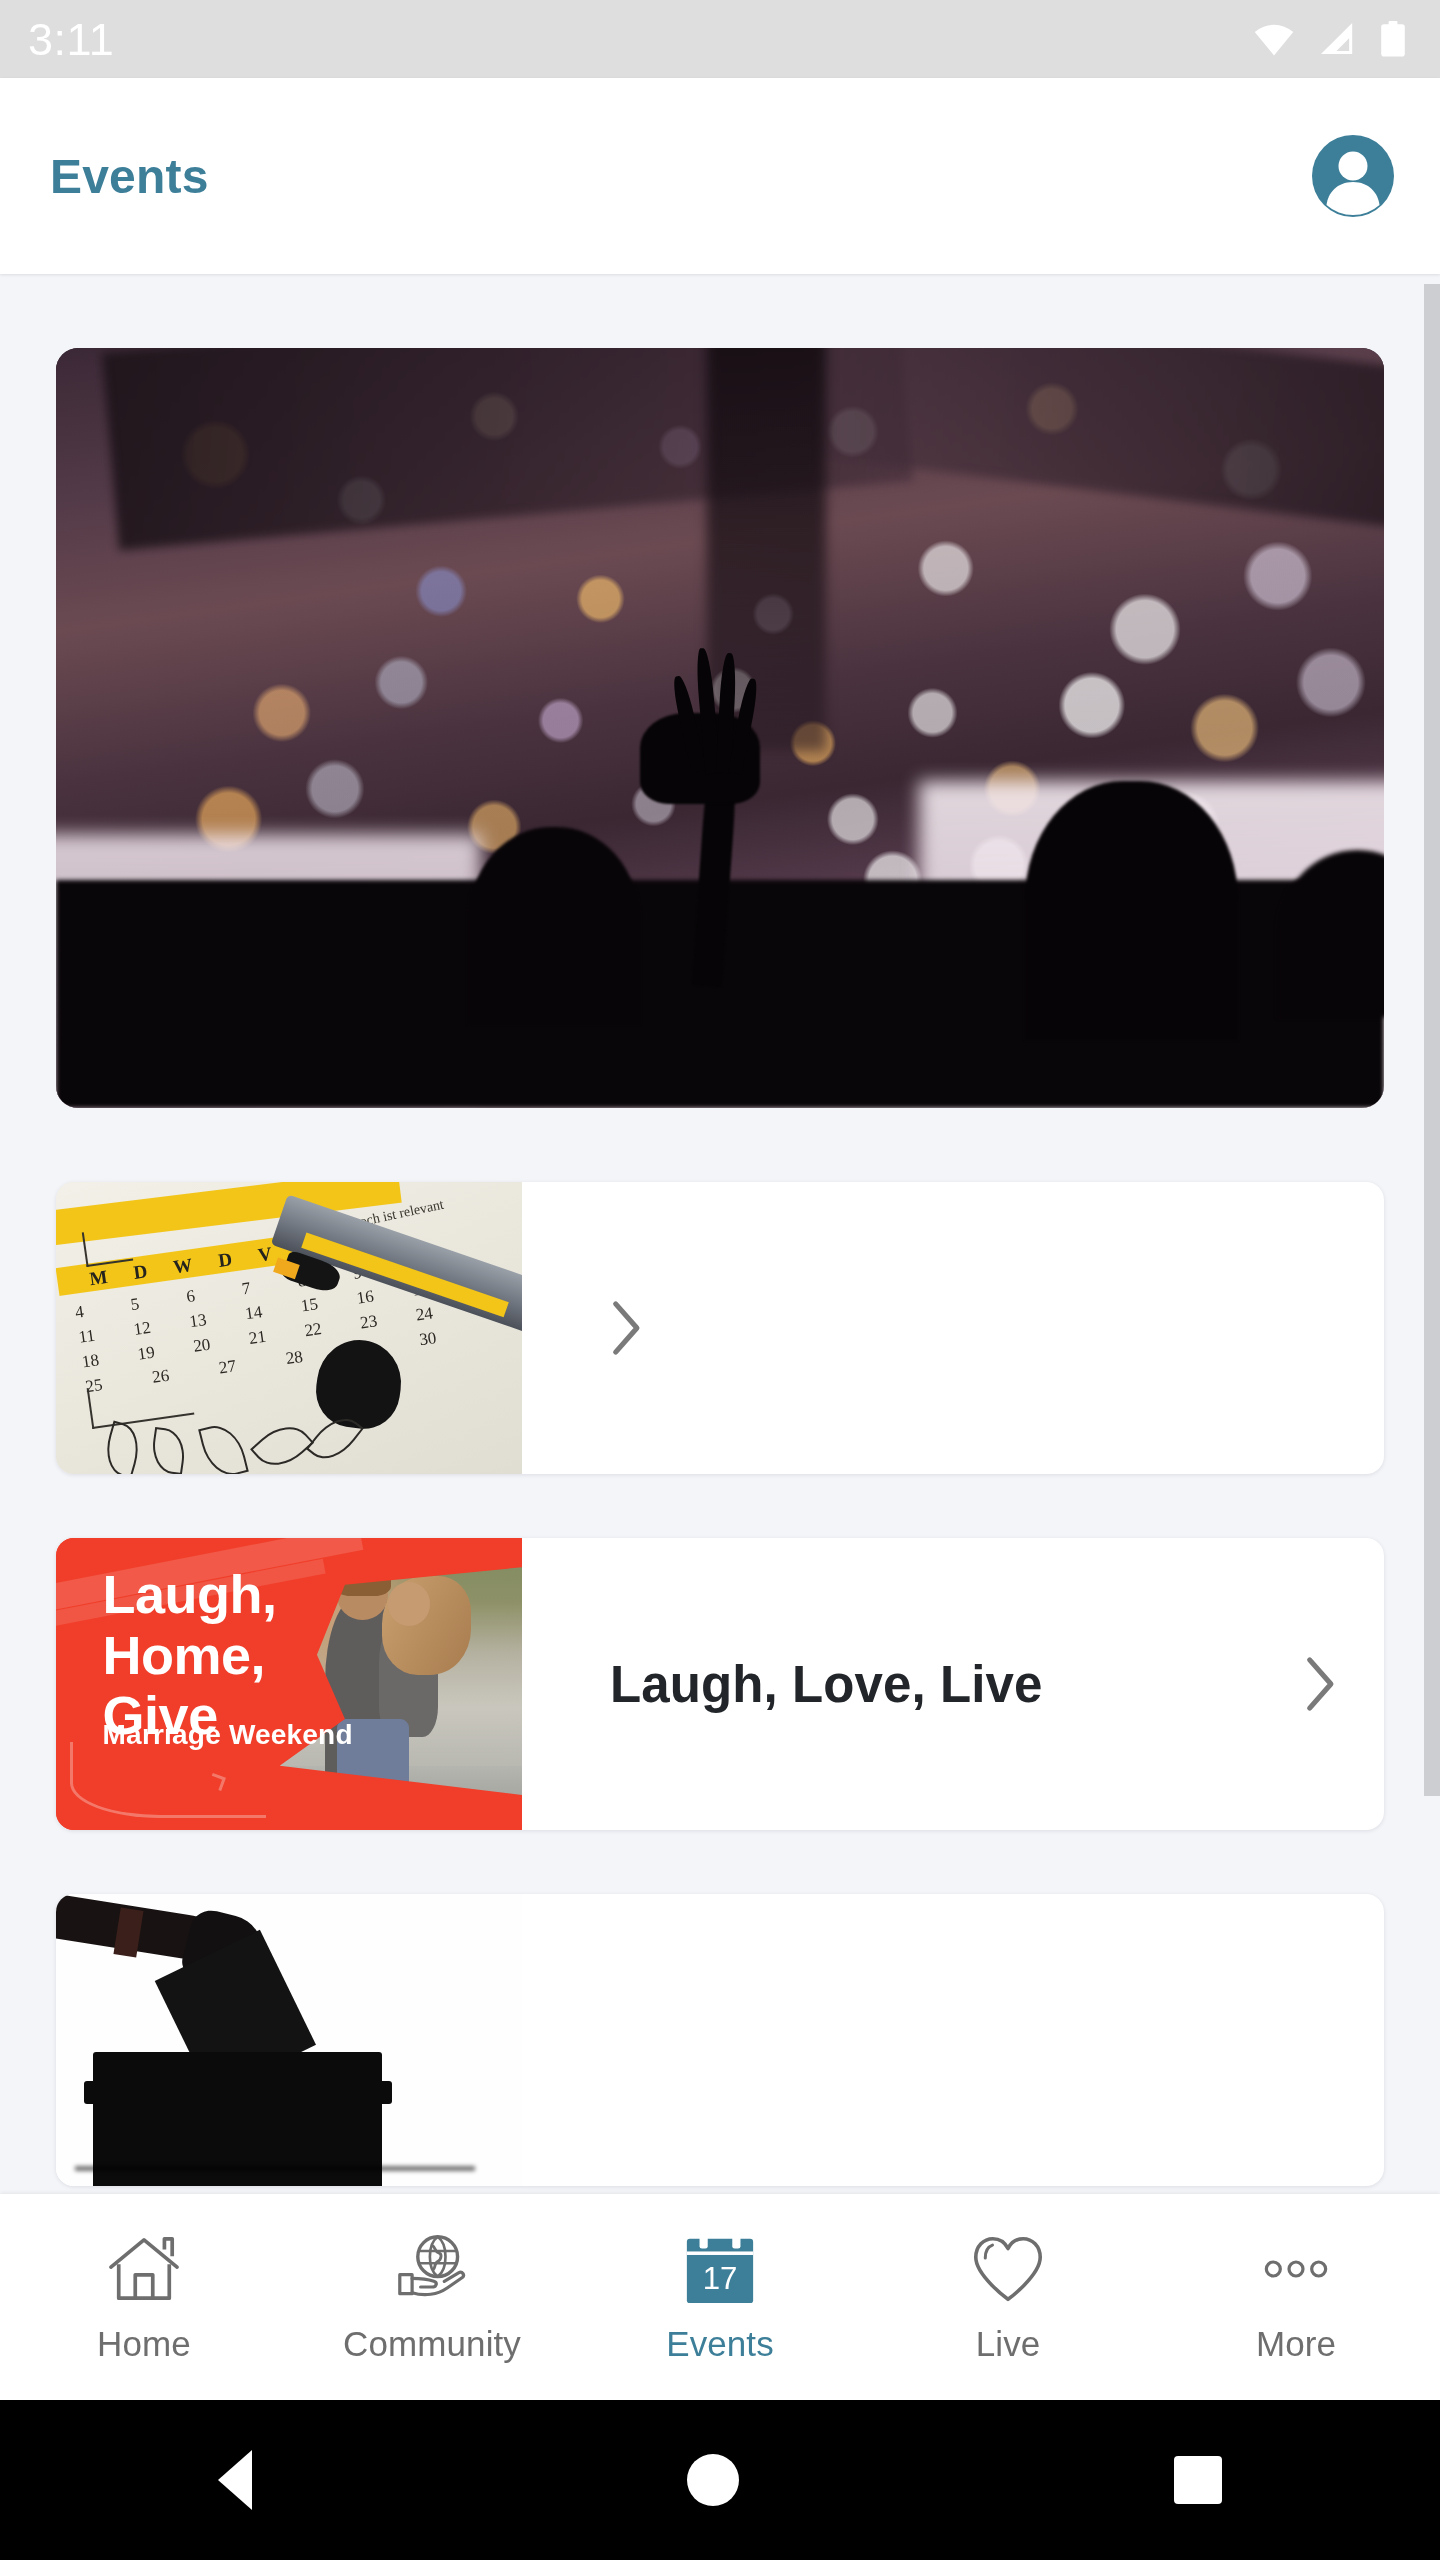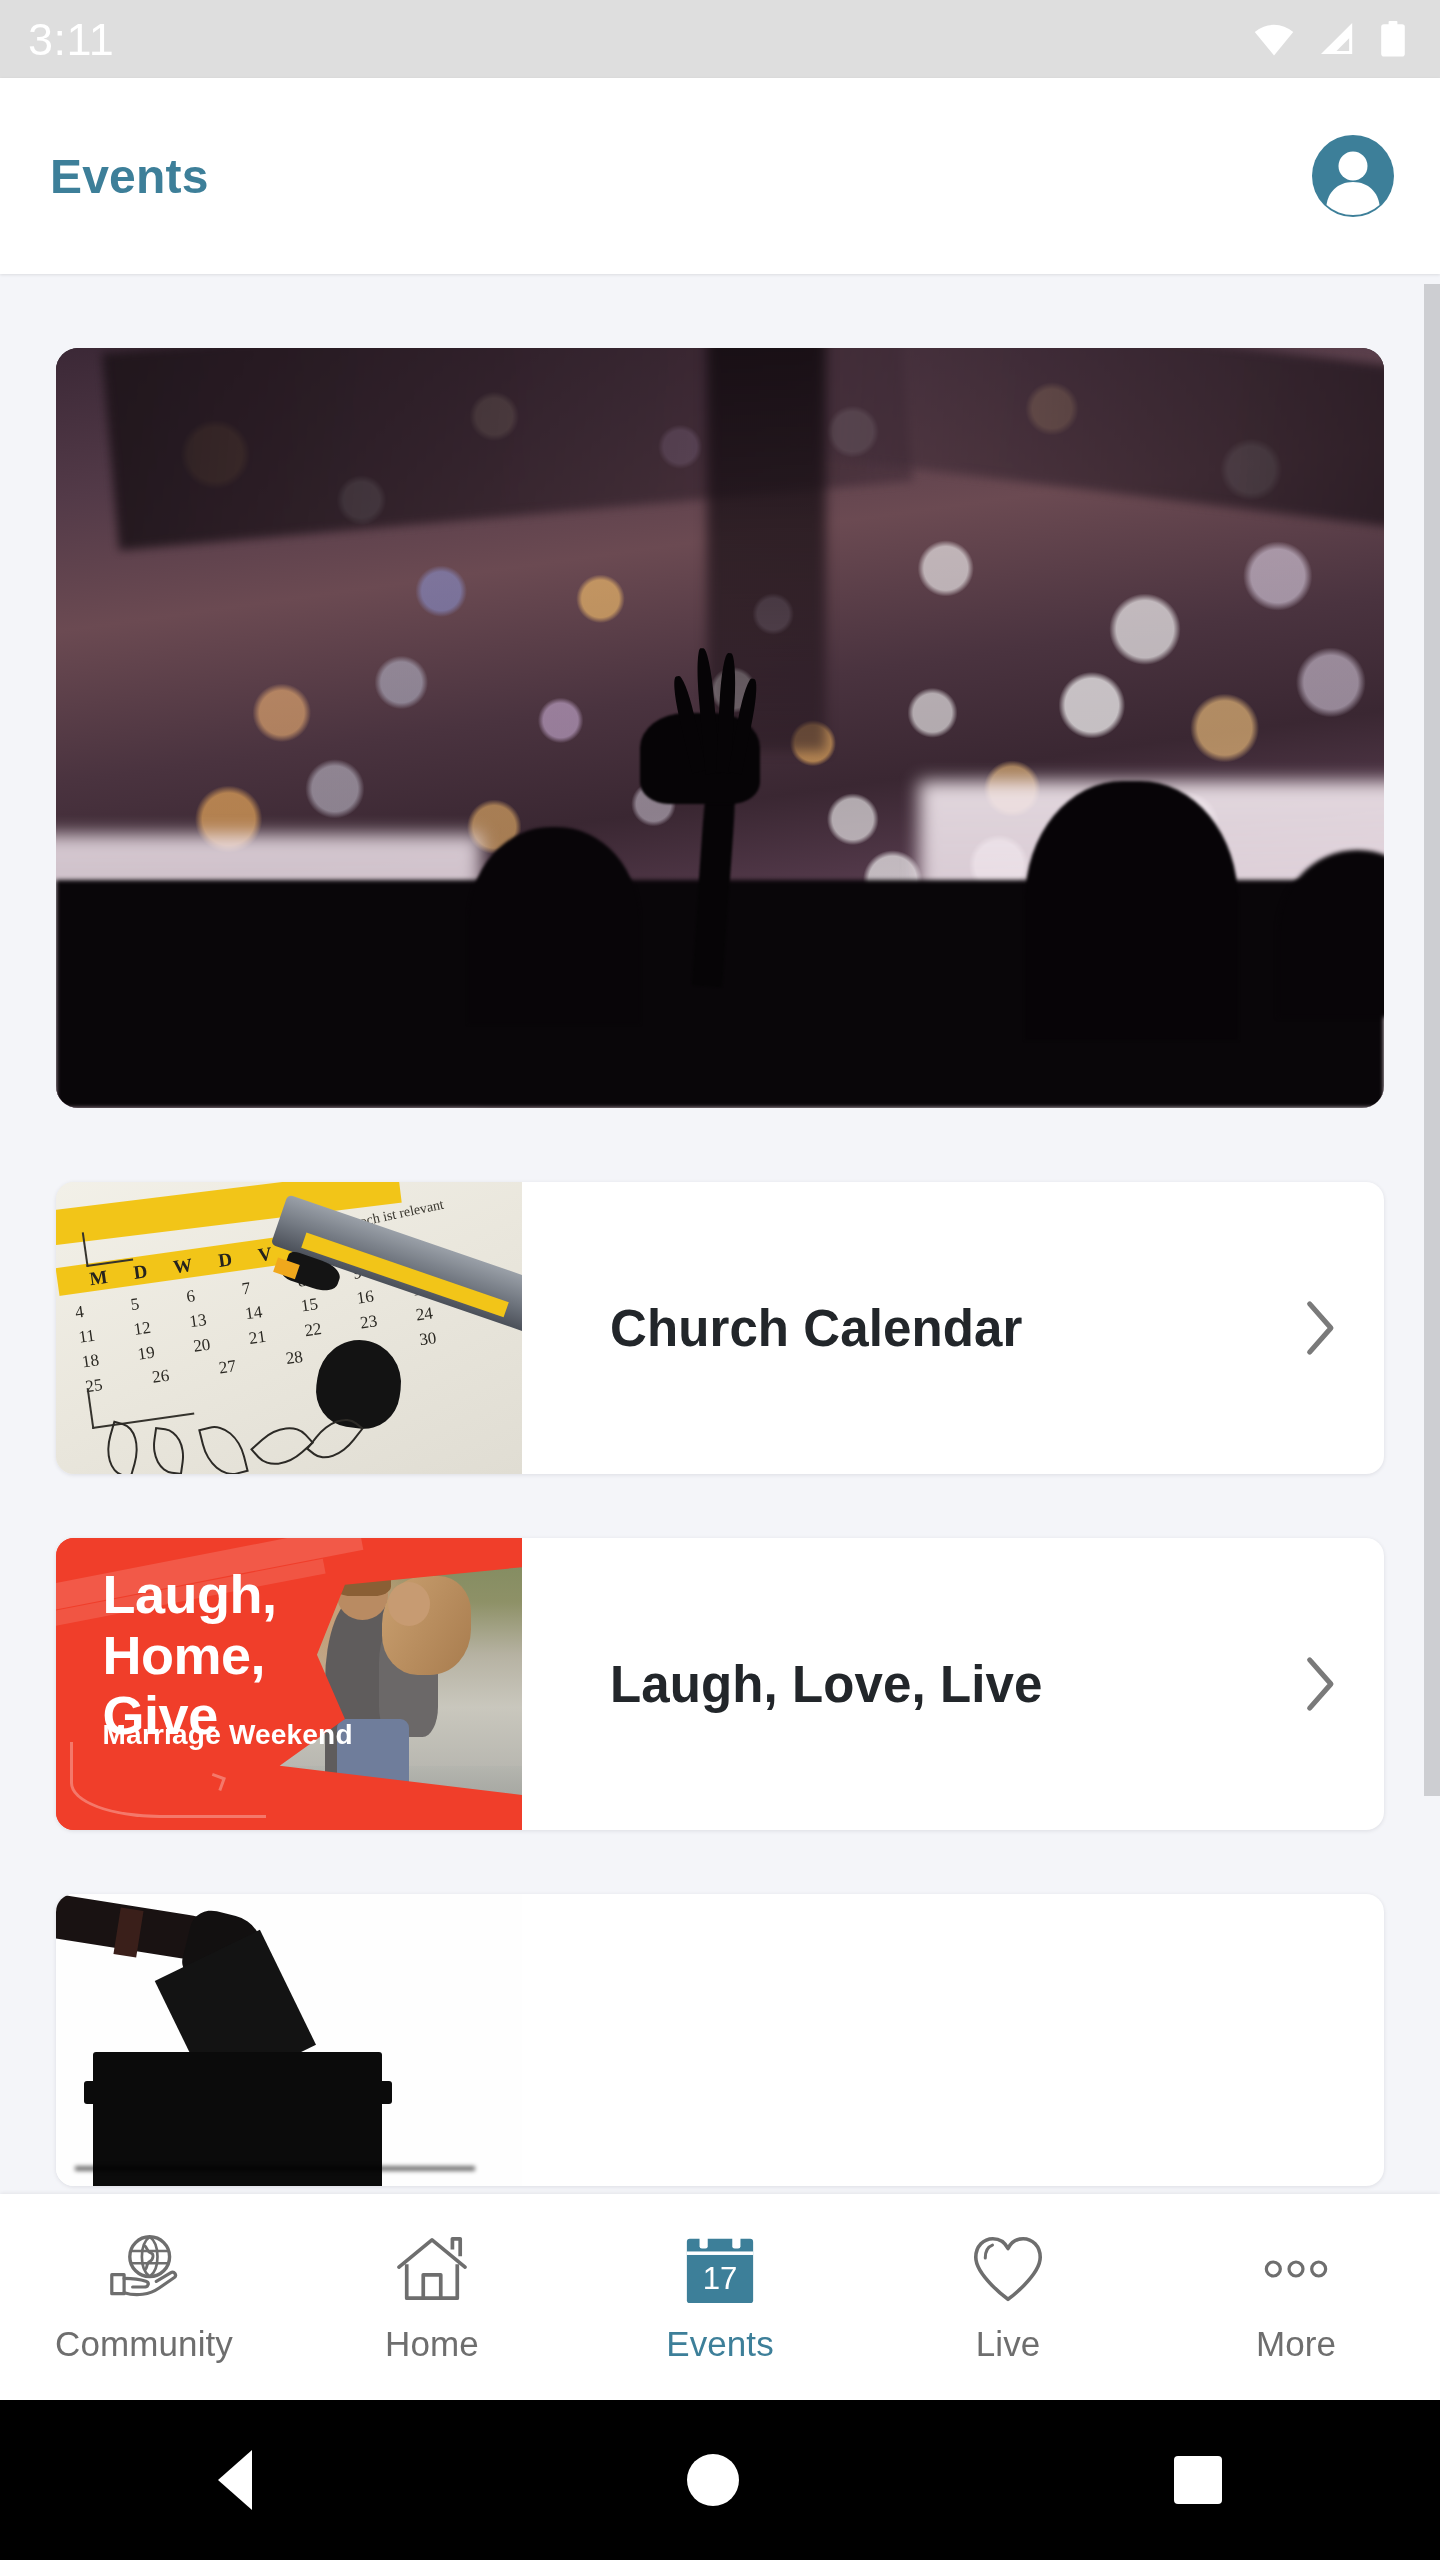--- a/index.html
+++ b/index.html
@@ -507,21 +507,20 @@
       <div class="cap"></div>
       <div class="leafwrap">
         <div class="leaf" style="left:4%;bottom:4%;width:10%;height:46%;transform:rotate(16deg)"></div>
         <div class="leaf" style="left:18%;bottom:6%;width:10%;height:40%;transform:rotate(8deg)"></div>
         <div class="leaf" style="left:34%;bottom:2%;width:12%;height:48%;transform:rotate(-14deg)"></div>
         <div class="leaf" style="left:50%;bottom:14%;width:16%;height:34%;transform:rotate(-42deg)"></div>
         <div class="leaf" style="left:66%;bottom:22%;width:16%;height:30%;transform:rotate(-52deg)"></div>
       </div>
     </div>
     <div class="card-body">
-      <div class="card-title">Church Calendar</div>
       <svg class="chev" viewBox="0 0 24 40" fill="none">
         <path d="M4 3 L19 20 L4 37" stroke="#7a7a7a" stroke-width="3.6" stroke-linecap="round" stroke-linejoin="round"></path>
       </svg>
     </div>
   </div>
 
   <div class="card" style="top:1264px">
     <div class="card-thumb t2">
       <div class="photo">
         <div class="ph-water"></div>
@@ -568,45 +567,45 @@
 
   <div class="scrollbar-track">
     <div class="scrollbar-thumb"></div>
   </div>
 </div>
 
 <div class="bottomnav">
 
   <div class="navitem">
     <div class="navicon">
+      <svg width="74" height="70" viewBox="0 0 38 36" fill="none">
+        <path d="M2 17 L19 3 L36 17" stroke="#6e6e6e" stroke-width="1.9" stroke-linecap="round" stroke-linejoin="round"></path>
+        <path d="M29.5 8 L29.5 2.5 L33.5 2.5 L33.5 11.5" stroke="#6e6e6e" stroke-width="1.9" stroke-linejoin="round"></path>
+        <path d="M6 15.5 L6 33 L32 33 L32 15.5" stroke="#6e6e6e" stroke-width="1.9" stroke-linejoin="round"></path>
+        <path d="M14.5 33 L14.5 21 L23.5 21 L23.5 33" stroke="#6e6e6e" stroke-width="1.9" stroke-linejoin="round"></path>
+      </svg>
+    </div>
+    <div class="navlabel">Home</div>
+  </div>
+
+  <div class="navitem">
+    <div class="navicon">
       <svg width="76" height="72" viewBox="0 0 40 38" fill="none">
         <circle cx="23" cy="12.5" r="10.5" stroke="#6e6e6e" stroke-width="1.8"></circle>
         <path d="M23 2 C17.5 6 17.5 19 23 23 M23 2 C28.5 6 28.5 19 23 23" stroke="#6e6e6e" stroke-width="1.4"></path>
         <path d="M13 9.5 H33 M13.6 16 H32.4" stroke="#6e6e6e" stroke-width="1.3"></path>
         <path d="M20 6.5 C22 7.5 21.5 10 23.5 10.5 C25.5 11 25 14 23 15 C21 16 22 18.5 20.5 19.5" stroke="#6e6e6e" stroke-width="1.5" fill="none"></path>
         <path d="M3 22 L9.5 22 L9.5 32 L3 32 Z" stroke="#6e6e6e" stroke-width="1.7" stroke-linejoin="round"></path>
         <path d="M9.5 24 C14 24 18 24.5 21 25.5 C23 26.2 22.5 28.5 20 28.5 L14 28.5" stroke="#6e6e6e" stroke-width="1.7" stroke-linecap="round" fill="none"></path>
         <path d="M9.5 31.5 C16 33.5 23 32.5 28 29 L36 23.5 C37.5 22.3 36 19.8 34 21 L26.5 25.5" stroke="#6e6e6e" stroke-width="1.7" stroke-linecap="round" stroke-linejoin="round" fill="none"></path>
       </svg>
     </div>
     <div class="navlabel">Community</div>
   </div>
 
-  <div class="navitem">
-    <div class="navicon">
-      <svg width="74" height="70" viewBox="0 0 38 36" fill="none">
-        <path d="M2 17 L19 3 L36 17" stroke="#6e6e6e" stroke-width="1.9" stroke-linecap="round" stroke-linejoin="round"></path>
-        <path d="M29.5 8 L29.5 2.5 L33.5 2.5 L33.5 11.5" stroke="#6e6e6e" stroke-width="1.9" stroke-linejoin="round"></path>
-        <path d="M6 15.5 L6 33 L32 33 L32 15.5" stroke="#6e6e6e" stroke-width="1.9" stroke-linejoin="round"></path>
-        <path d="M14.5 33 L14.5 21 L23.5 21 L23.5 33" stroke="#6e6e6e" stroke-width="1.9" stroke-linejoin="round"></path>
-      </svg>
-    </div>
-    <div class="navlabel">Home</div>
-  </div>
-
   <div class="navitem active">
     <div class="navicon">
       <svg width="78" height="76" viewBox="0 0 40 39">
         <rect x="3" y="4" width="34" height="33" rx="1.5" fill="#3d7f99"></rect>
         <rect x="9.5" y="0.5" width="4.2" height="8.5" rx="1.2" fill="#ffffff"></rect>
         <rect x="26.3" y="0.5" width="4.2" height="8.5" rx="1.2" fill="#ffffff"></rect>
         <rect x="3" y="10.5" width="34" height="1.8" fill="#ffffff"></rect>
         <text x="20" y="30" text-anchor="middle" fill="#ffffff" font-family="Liberation Sans, sans-serif" font-size="16">17</text>
       </svg>
     </div>

